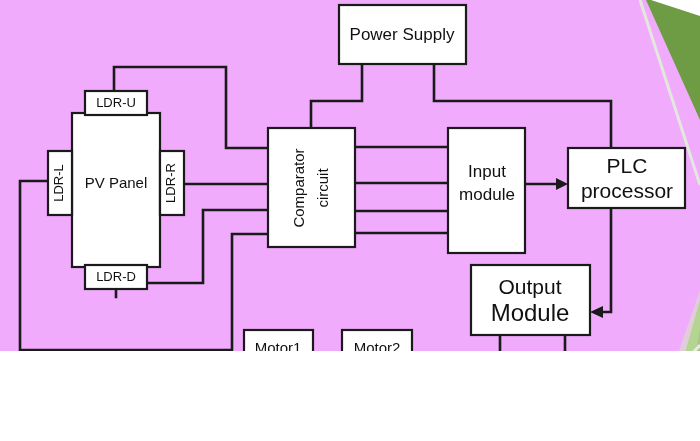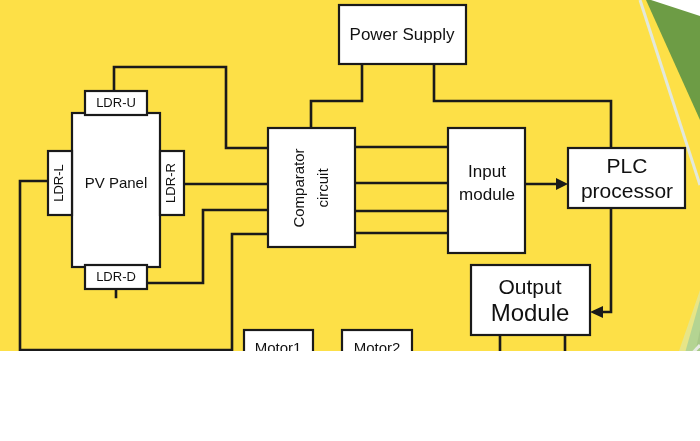--- a/index.html
+++ b/index.html
@@ -4,21 +4,21 @@
 <style>
   html, body {
     margin: 0;
     padding: 0;
     background: #ffffff;
   }
   #stage {
     position: relative;
     width: 700px;
     height: 351px;
-    background: #fde047;
+    background: #f0abfc;
     overflow: hidden;
     font-family: "Liberation Sans", sans-serif;
   }
   #diagram {
     position: absolute;
     left: 0;
     top: 0;
     width: 700px;
     height: 441px;
   }

